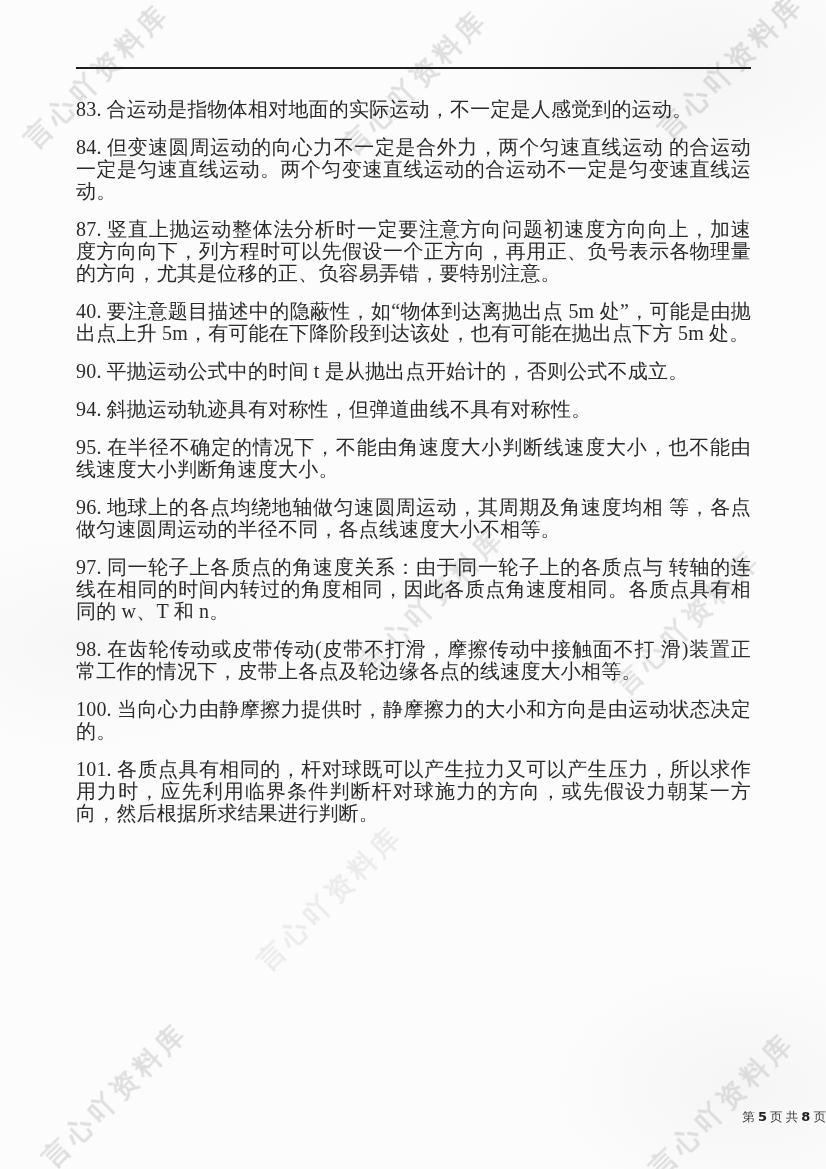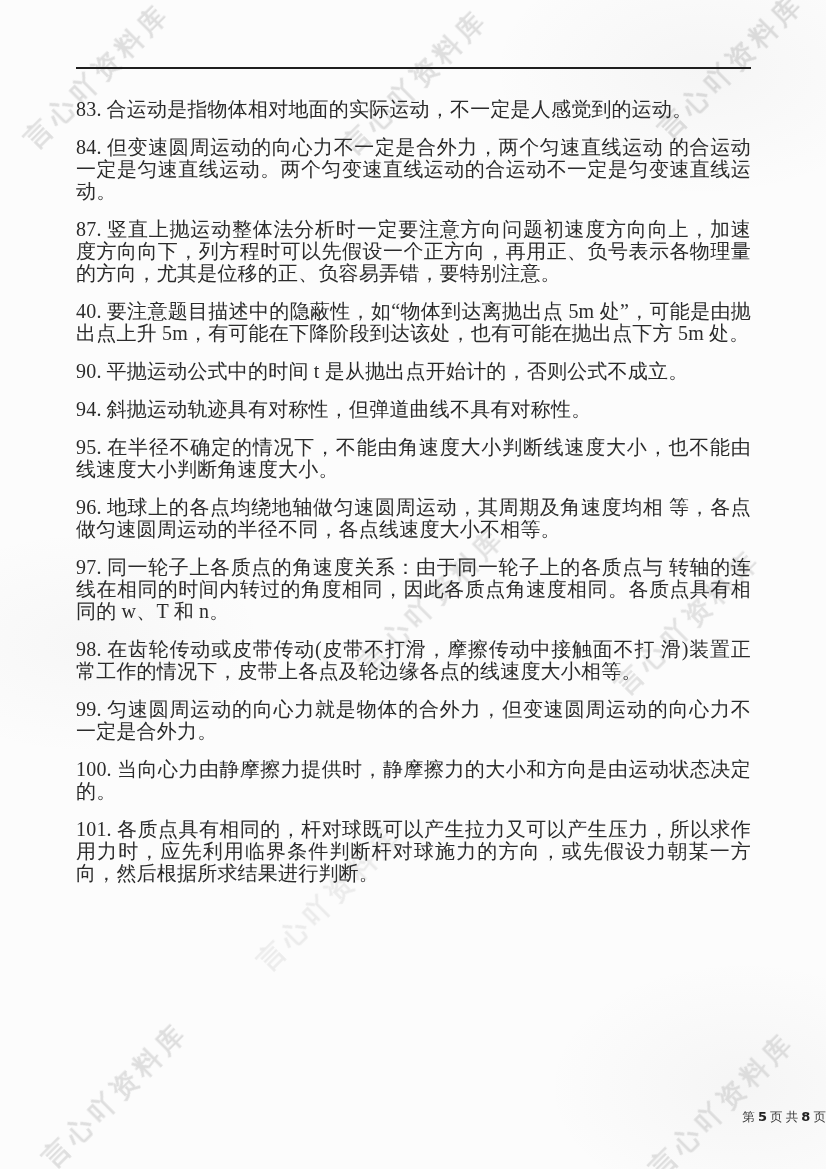--- a/index.html
+++ b/index.html
@@ -107,21 +107,20 @@
   <p class="item"><span class="num">94.</span><span>斜抛运动轨迹具有对称性，但弹道曲线不具有对称性。</span></p>
 
   <p class="item"><span class="num">95.</span><span>在半径不确定的情况下，不能由角速度大小判断线速度大小，也不能由线速度大小判断角速度大小。</span></p>
 
   <p class="item"><span class="num">96.</span><span>地球上的各点均绕地轴做匀速圆周运动，其周期及角速度均相 等，各点做匀速圆周运动的半径不同，各点线速度大小不相等。</span></p>
 
   <p class="item"><span class="num">97.</span><span>同一轮子上各质点的角速度关系：由于同一轮子上的各质点与 转轴的连线在相同的时间内转过的角度相同，因此各质点角速度相同。各质点具有相同的 w、T 和 n。</span></p>
 
   <p class="item"><span class="num">98.</span><span>在齿轮传动或皮带传动(皮带不打滑，摩擦传动中接触面不打 滑)装置正常工作的情况下，皮带上各点及轮边缘各点的线速度大小相等。</span></p>
 
-  <p class="item"><span class="num">99.</span><span>匀速圆周运动的向心力就是物体的合外力，但变速圆周运动的向心力不一定是合外力。</span></p>
 
   <p class="item"><span class="num">100.</span><span>当向心力由静摩擦力提供时，静摩擦力的大小和方向是由运动状态决定的。</span></p>
 
   <p class="item"><span class="num">101.</span><span>各质点具有相同的，杆对球既可以产生拉力又可以产生压力，所以求作用力时，应先利用临界条件判断杆对球施力的方向，或先假设力朝某一方向，然后根据所求结果进行判断。</span></p>
 </div>
   </div>
 
   <div class="footer"><span>第 </span><span class="pagenum">5</span><span> 页 共 </span><span class="pagenum">8</span><span> 页</span></div>
 
 </div>

